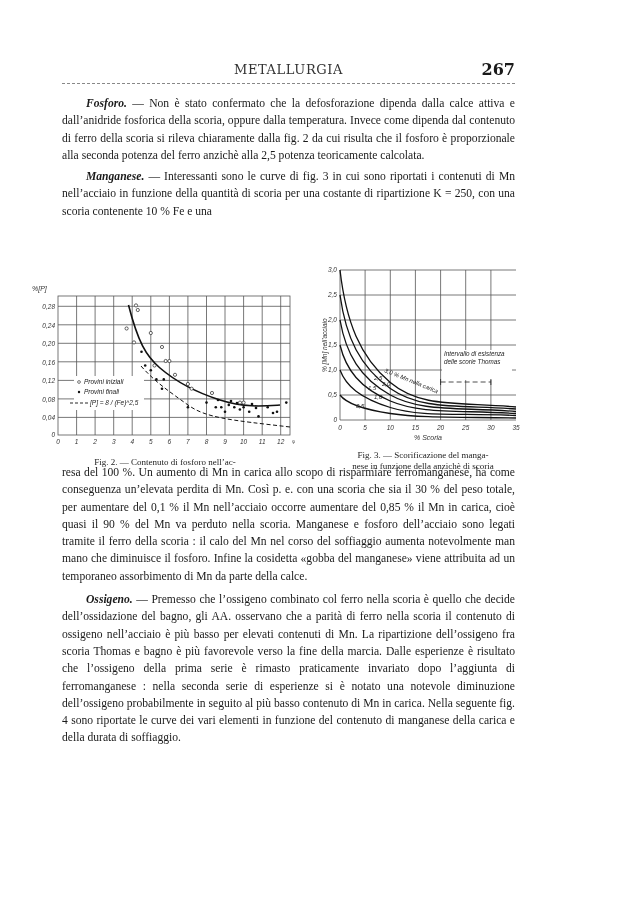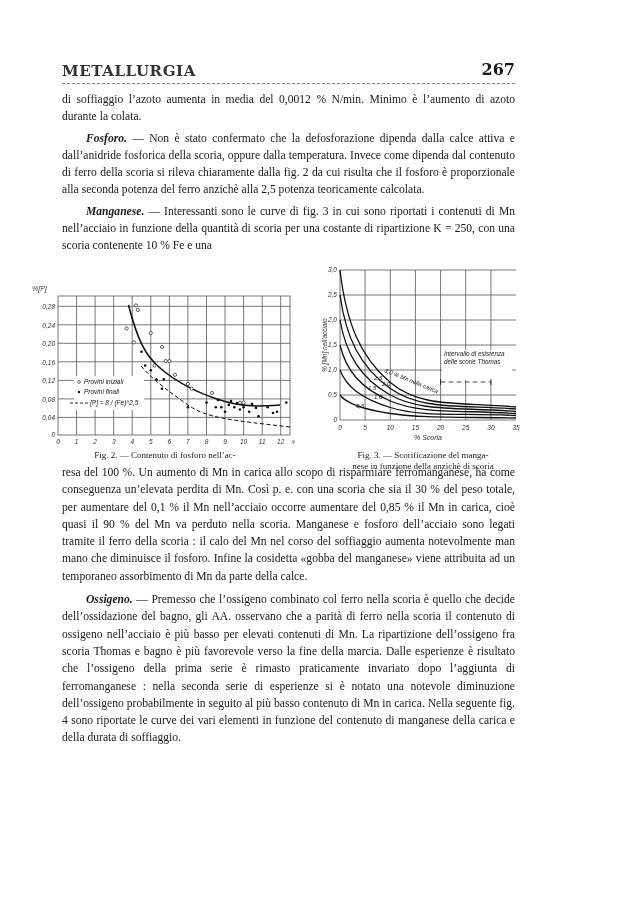--- a/index.html
+++ b/index.html
@@ -5,22 +5,22 @@
     html, body { margin: 0; padding: 0; background: #ffffff; }
     body {
       width: 639px; height: 900px; position: relative; overflow: hidden;
       font-family: "DejaVu Serif", "Liberation Serif", serif;
       color: #1a1a1a;
     }
     .header {
       position: absolute; left: 62px; top: 60px; width: 453px; height: 18px;
     }
     .running-title {
-      position: absolute; left: 0; right: 0; top: 2px; text-align: left;
-      font-size: 15px; letter-spacing: 0.6px; font-weight: bold; color: #333;
+      position: absolute; left: 0; right: 0; top: 2px; text-align: center;
+      font-size: 13px; letter-spacing: 0.6px; font-weight: normal; color: #333;
     }
     .page-number {
       position: absolute; right: 0; top: 0; font-size: 16px; font-weight: bold;
     }
     .header-rule {
       position: absolute; left: 62px; top: 83px; width: 453px; height: 0;
       border-top: 1.4px dashed #888;
     }
     .text-block {
       position: absolute; left: 62px; width: 453px;
@@ -44,21 +44,20 @@
 </head>
 <body>
 
 <div class="header">
   <span class="running-title">METALLURGIA</span>
   <span class="page-number">267</span>
 </div>
 <div class="header-rule"></div>
 
 <div class="text-block" style="top:91px;">
-  <p>di soffiaggio l’azoto aumenta in media del 0,0012 % N/min. Minimo è l’aumento di azoto durante la colata.</p>
   <p class="indent gap"><span class="lead">Fosforo.</span><span> — Non è stato confermato che la defosforazione dipenda dalla calce attiva e dall’anidride fosforica della scoria, oppure dalla temperatura. Invece come dipenda dal contenuto di ferro della scoria si rileva chiaramente dalla fig. 2 da cui risulta che il fosforo è proporzionale alla seconda potenza del ferro anzichè alla 2,5 potenza teoricamente calcolata.</span></p>
   <p class="indent gap"><span class="lead">Manganese.</span><span> — Interessanti sono le curve di fig. 3 in cui sono riportati i contenuti di Mn nell’acciaio in funzione della quantità di scoria per una costante di ripartizione K = 250, con una scoria contenente 10 % Fe e una</span></p>
 </div>
 
 <div class="figure" style="left:30px; top:282px;">
   <svg width="265" height="172" viewBox="0 0 265 172">
     <g font-family="Liberation Sans, sans-serif" font-style="italic" font-size="7" fill="#333">
       <text x="2" y="9">%[P]</text>
     </g>
 
@@ -169,21 +168,21 @@
     <g font-family="Liberation Sans, sans-serif" font-style="italic" font-size="6.5" fill="#222">
       <rect x="44" y="94" width="70" height="34" fill="#fff" stroke="none"></rect>
       <circle cx="49" cy="100" r="1.4" fill="#fff" stroke="#222" stroke-width="0.6"></circle>
       <text x="54" y="102">Provini iniziali</text>
       <circle cx="49" cy="110" r="1.2" fill="#111"></circle>
       <text x="54" y="112">Provini finali</text>
       <line x1="40" y1="121" x2="58" y2="121" stroke="#111" stroke-width="0.9" stroke-dasharray="3,2"></line>
       <text x="60" y="123">[P] = 8 / (Fe)^2,5</text>
     </g>
   </svg>
-  <div class="caption" style="left:20px; top:168px; width:230px;">
+  <div class="caption" style="left:20px; top:175px; width:230px;">
     <div>Fig. 2. — Contenuto di fosforo nell’ac-</div>
   </div>
 </div>
 
 <div class="figure" style="left:318px; top:262px;">
   <svg width="210" height="180" viewBox="0 0 210 180">
 
     <g stroke="#555" stroke-width="0.8" fill="none">
       <line x1="22" y1="8" x2="198" y2="8"></line>
       <line x1="22" y1="8" x2="22" y2="158"></line>

